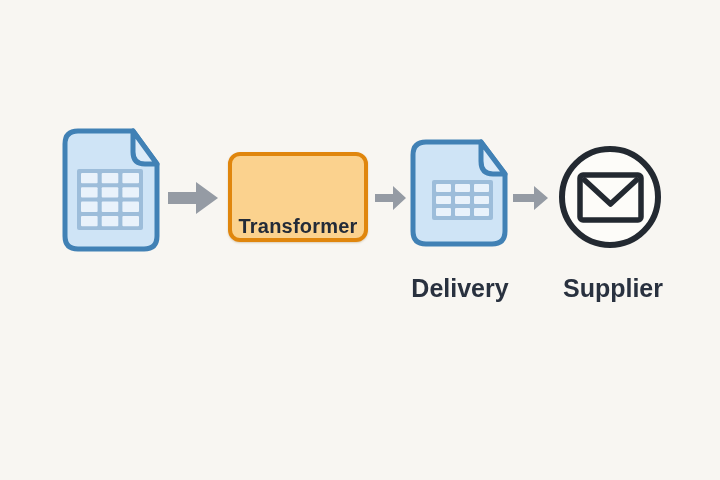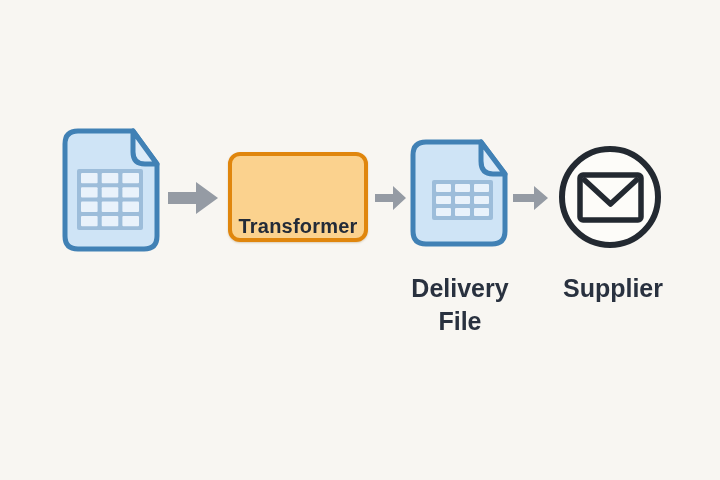--- a/index.html
+++ b/index.html
@@ -110,20 +110,19 @@
 
   <svg class="abs delivery-icon" width="106" height="106" viewBox="0 0 106 106">
     <circle cx="53" cy="53" r="48" style="fill:var(--delivery_fill,#fdfcf9);stroke:var(--delivery_stroke,#232931);stroke-width:6"></circle>
     <rect x="23" y="31" width="61" height="45" rx="3" style="fill:var(--delivery_fill,#fdfcf9);stroke:var(--delivery_stroke,#232931);stroke-width:5.5;stroke-linejoin:round"></rect>
     <polyline points="27.5,36 53.5,60 79.5,36" style="fill:none;stroke:var(--delivery_stroke,#232931);stroke-width:5.5;stroke-linejoin:round;stroke-linecap:round"></polyline>
   </svg>
 
 
   <div class="abs node-label label-supplier">
     <span>Delivery</span>
-    <span>File</span>
   </div>
 
   <div class="abs node-label label-delivery">
     <span>Supplier</span>
   </div>
 
 </div>
 
 </body></html>

